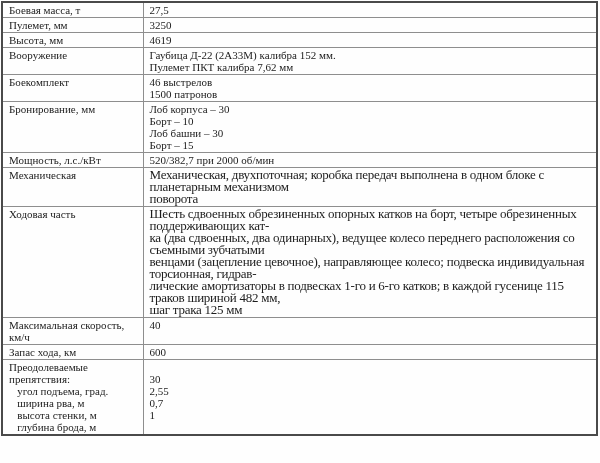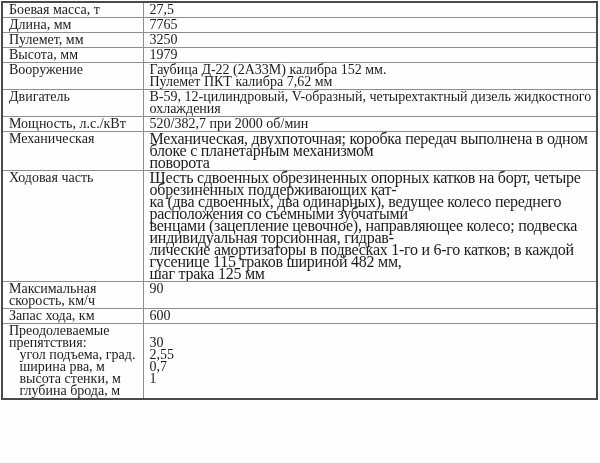--- a/index.html
+++ b/index.html
@@ -21,91 +21,95 @@
     width: 597px;
     border-collapse: collapse;
     table-layout: fixed;
     background: #fefefe;
     border: 2px solid #4a4a4a;
   }
   table.spec col.c-label { width: 141px; }
   table.spec td {
     border: 1px solid #8e8e8e;
     vertical-align: top;
-    font-size: 14px;
+    font-size: 11px;
     line-height: 12px;
     color: #1c1c1c;
     padding: 1px 4px 1px 6px;
     white-space: pre-line;
     overflow: hidden;
   }
   table.spec tr { height: 15px; }
   td.value { padding-left: 8px; margin-left: 41px; }
   td.value.dense {
-    font-size: 16px;
+    font-size: 13px;
     letter-spacing: -0.25px;
   }
   
   table.spec td { text-rendering: optimizeLegibility; }
 </style>
 </head>
 <body>
 
 <div class="page">
   <table class="spec">
     <colgroup>
       <col class="c-label">
       <col class="c-value">
     </colgroup>
     <tbody>
       <tr>
         <td class="label">Боевая масса, т</td>
         <td class="value">27,5</td>
       </tr>
       <tr>
-        <td class="label">Длина, мм</td>
-        <td class="value">7765</td>
-      </tr>
-      <tr>
         <td class="label">Пулемет, мм</td>
         <td class="value">3250</td>
       </tr>
       <tr>
         <td class="label">Высота, мм</td>
-        <td class="value">1979</td>
+        <td class="value">4619</td>
       </tr>
       <tr>
         <td class="label">Вооружение</td>
         <td class="value">Гаубица Д-22 (2А33М) калибра 152 мм.
 Пулемет ПКТ калибра 7,62 мм</td>
       </tr>
       <tr>
-        <td class="label">Двигатель</td>
-        <td class="value">В-59, 12-цилиндровый, V-образный, четырехтактный дизель жидкостного охлаждения</td>
+        <td class="label">Боекомплект</td>
+        <td class="value">46 выстрелов
+1500 патронов</td>
+      </tr>
+      <tr>
+        <td class="label">Бронирование, мм</td>
+        <td class="value">Лоб корпуса – 30
+Борт – 10
+Лоб башни – 30
+Борт – 15</td>
       </tr>
       <tr>
         <td class="label">Мощность, л.с./кВт</td>
         <td class="value">520/382,7 при 2000 об/мин</td>
       </tr>
       <tr>
         <td class="label">Механическая</td>
         <td class="value dense">Механическая, двухпоточная; коробка передач выполнена в одном блоке с планетарным механизмом
 поворота</td>
       </tr>
       <tr>
         <td class="label">Ходовая часть</td>
         <td class="value dense">Шесть сдвоенных обрезиненных опорных катков на борт, четыре обрезиненных поддерживающих кат-
 ка (два сдвоенных, два одинарных), ведущее колесо переднего расположения со съемными зубчатыми
 венцами (зацепление цевочное), направляющее колесо; подвеска индивидуальная торсионная, гидрав-
 лические амортизаторы в подвесках 1-го и 6-го катков; в каждой гусенице 115 траков шириной 482 мм,
 шаг трака 125 мм</td>
       </tr>
       <tr>
         <td class="label">Максимальная скорость, км/ч</td>
-        <td class="value">90</td>
+        <td class="value">40</td>
       </tr>
       <tr>
         <td class="label">Запас хода, км</td>
         <td class="value">600</td>
       </tr>
       <tr>
         <td class="label">Преодолеваемые препятствия:
 &nbsp;&nbsp;&nbsp;угол подъема, град.
 &nbsp;&nbsp;&nbsp;ширина рва, м
 &nbsp;&nbsp;&nbsp;высота стенки, м

